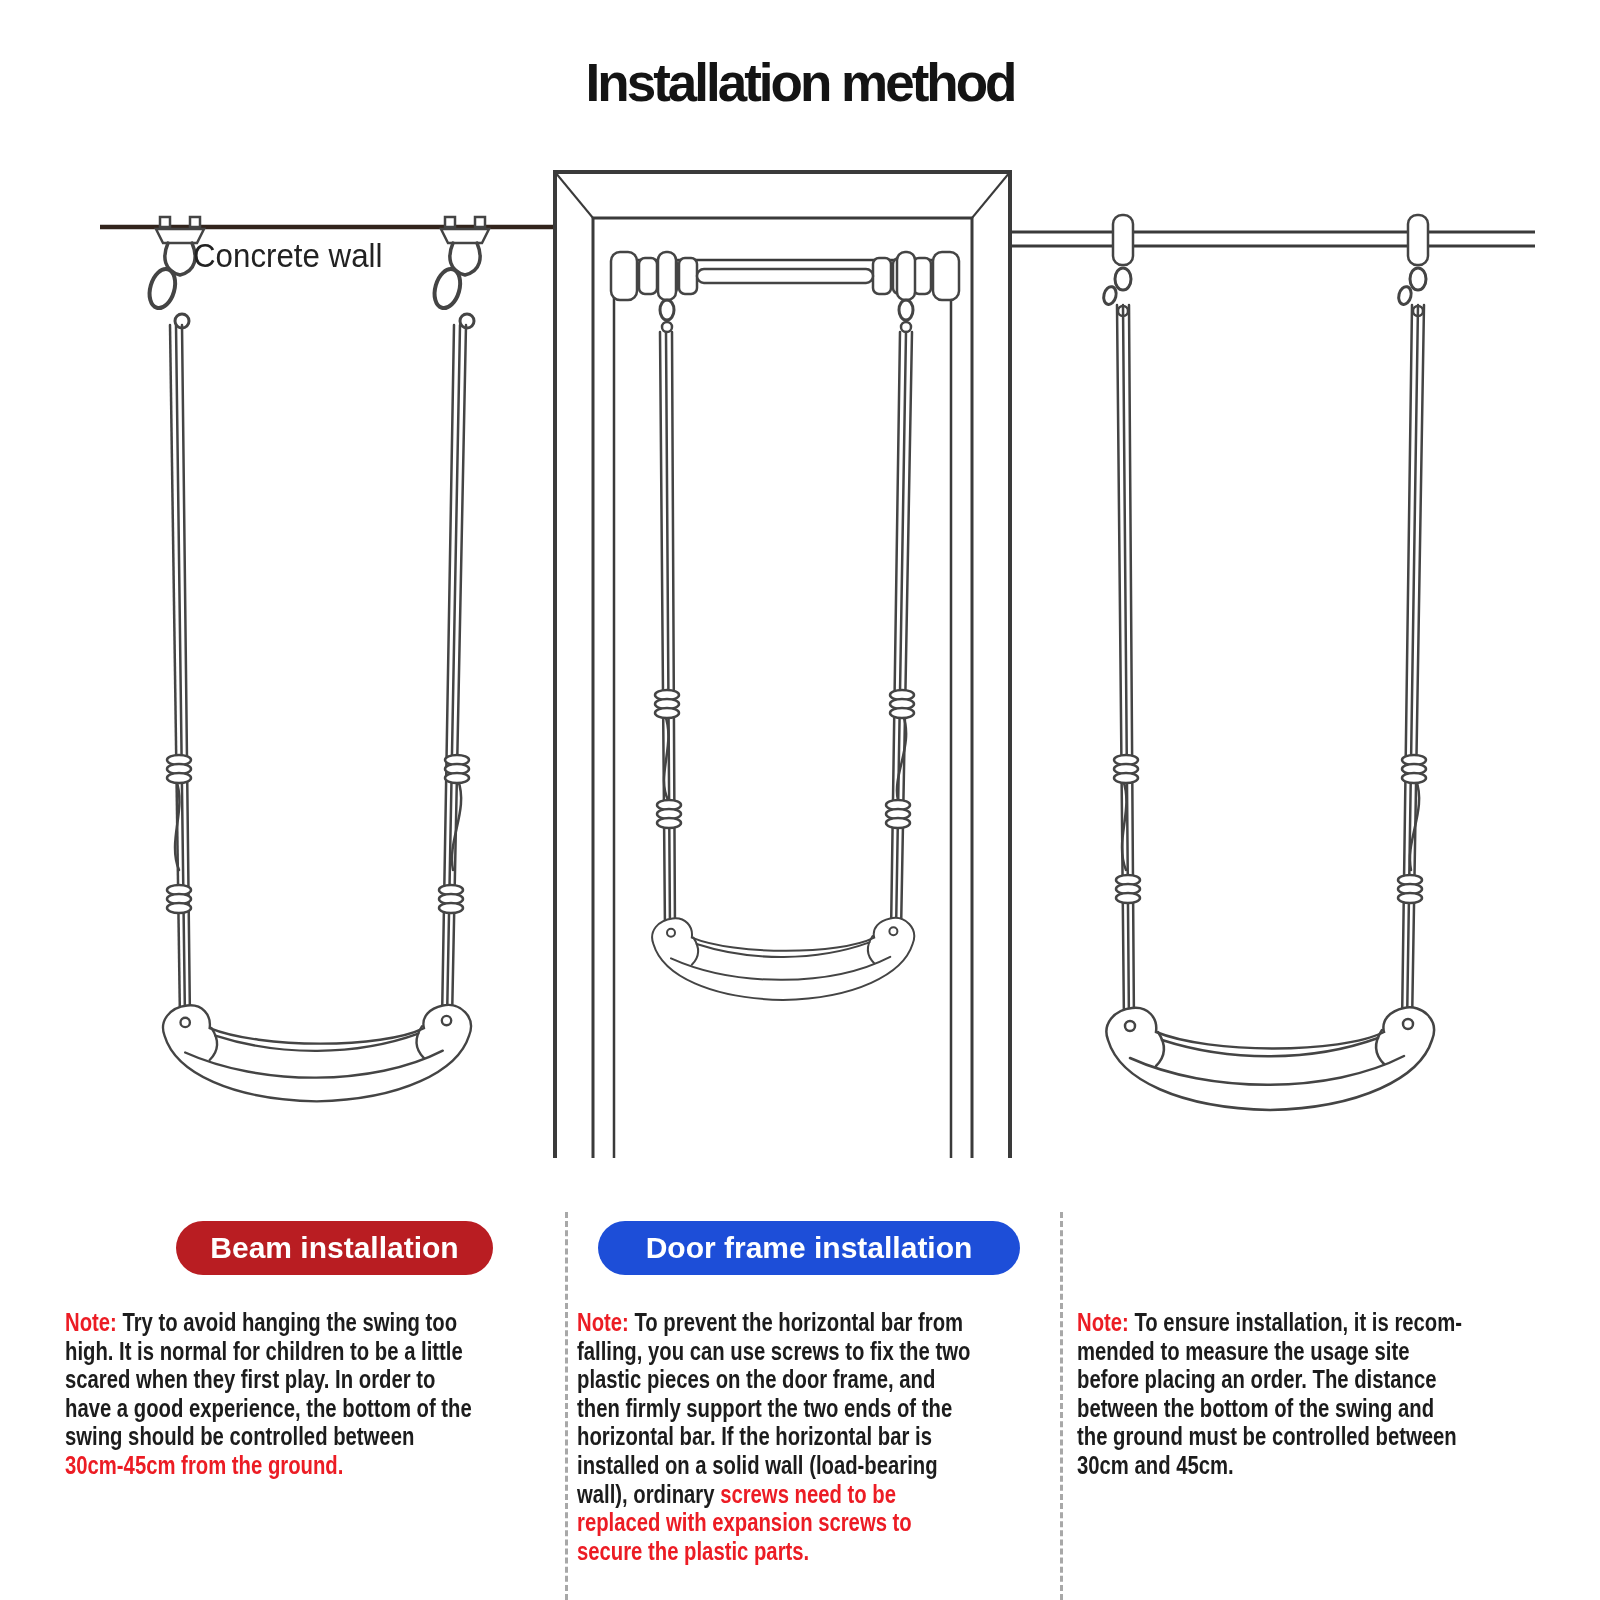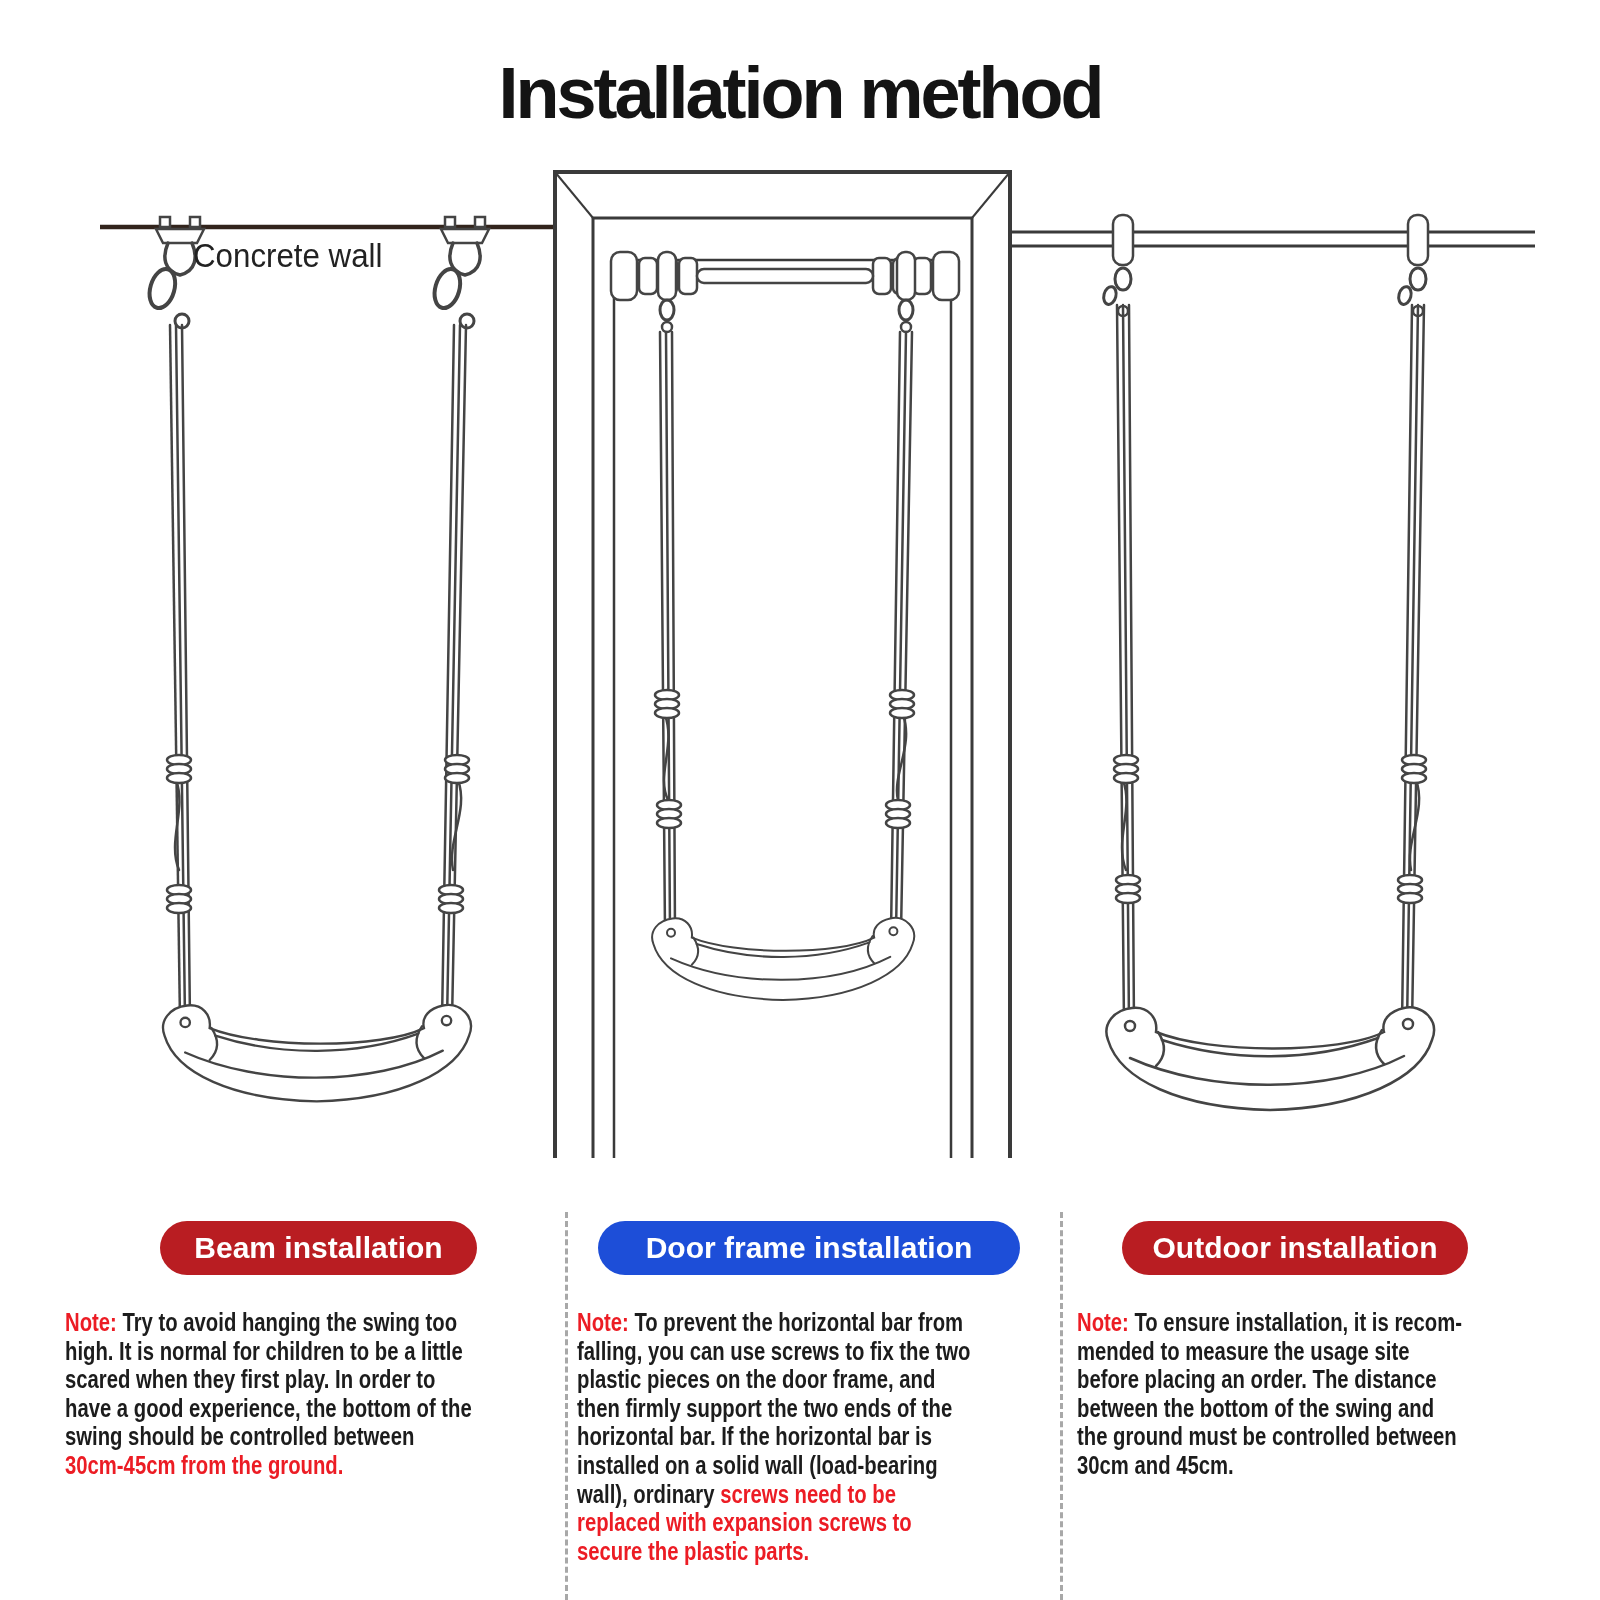--- a/index.html
+++ b/index.html
@@ -1,19 +1,19 @@
 <!DOCTYPE html>
 <html><head>
 <meta charset="utf-8">
 <style>
   html,body{margin:0;padding:0;background:#fff;}
   #canvas{position:relative;width:1600px;height:1600px;background:#ffffff;overflow:hidden;
           font-family:"Liberation Sans","DejaVu Sans",sans-serif;}
   .title{position:absolute;left:0;top:52px;width:1600px;text-align:center;
-         font-size:72px;font-weight:800;letter-spacing:-3px;color:#141414;}
+         font-size:53px;font-weight:800;letter-spacing:-3px;color:#141414;}
   .illus{position:absolute;}
   .wall-label{position:absolute;left:193px;top:236px;font-size:34px;color:#222;
               letter-spacing:0px;transform:scaleX(.92);transform-origin:0 0;white-space:nowrap;}
   .divider{position:absolute;top:1212px;height:388px;width:0;border-left:3px dashed #a8a8a8;}
   .badge{position:absolute;top:1221px;height:54px;border-radius:27px;
          display:flex;align-items:center;justify-content:center;
          color:#fff;font-size:30px;font-weight:bold;white-space:nowrap;}
   .note{position:absolute;top:1308px;font-size:26px;line-height:28.6px;font-weight:bold;
         color:#1c1c1c;white-space:pre-line;transform:scaleX(.78);transform-origin:0 0;}
   svg .ln{stroke:#444;stroke-width:2.5;fill:none;stroke-linecap:round;}
@@ -154,23 +154,22 @@
     <use href="#coil" transform="translate(116,600)"></use>
     <use href="#coil" transform="translate(118,720)"></use>
     <use href="#coil" transform="translate(404,600)"></use>
     <use href="#coil" transform="translate(400,720)"></use>
     <use href="#seat" transform="translate(90,840)"></use>
   </svg>
 
   <div class="divider" style="left:565px"></div>
   <div class="divider" style="left:1060px"></div>
 
-  <div class="badge" style="left: 160px; width: 317px; background: rgb(185, 29, 34);">Beam installation</div>
+  <div class="badge" style="left: 176px; width: 317px; background: rgb(185, 29, 34);">Beam installation</div>
   <div class="badge" style="left: 598px; width: 422px; background: #1d4ed8;">Door frame installation</div>
-  <div class="badge" style="left: 1122px; width: 346px; background: rgb(185, 29, 34);">Outdoor installation</div>
 
   <div class="note" style="left:65px"><span style="color: rgb(236, 28, 36);">Note:</span><span style="color: rgb(28, 28, 28);"> Try to avoid hanging the swing too
 high. It is normal for children to be a little
 scared when they first play. In order to
 have a good experience, the bottom of the
 swing should be controlled between
 </span><span style="color: rgb(236, 28, 36);">30cm-45cm from the ground.</span></div>
   <div class="note" style="left:577px"><span style="color: rgb(236, 28, 36);">Note:</span><span style="color: rgb(28, 28, 28);"> To prevent the horizontal bar from
 falling, you can use screws to fix the two
 plastic pieces on the door frame, and

